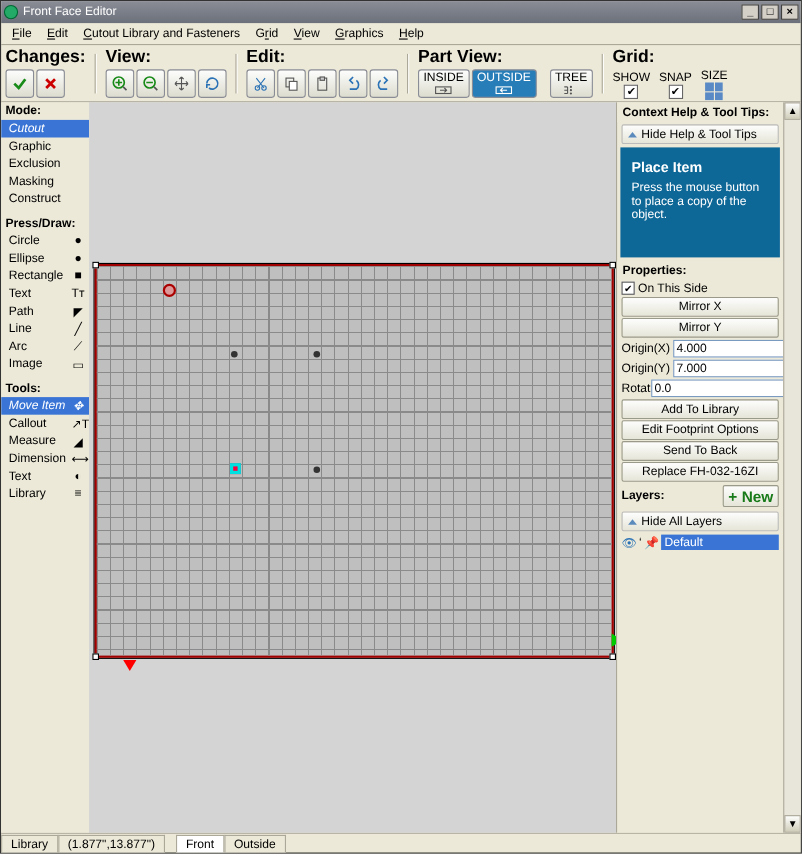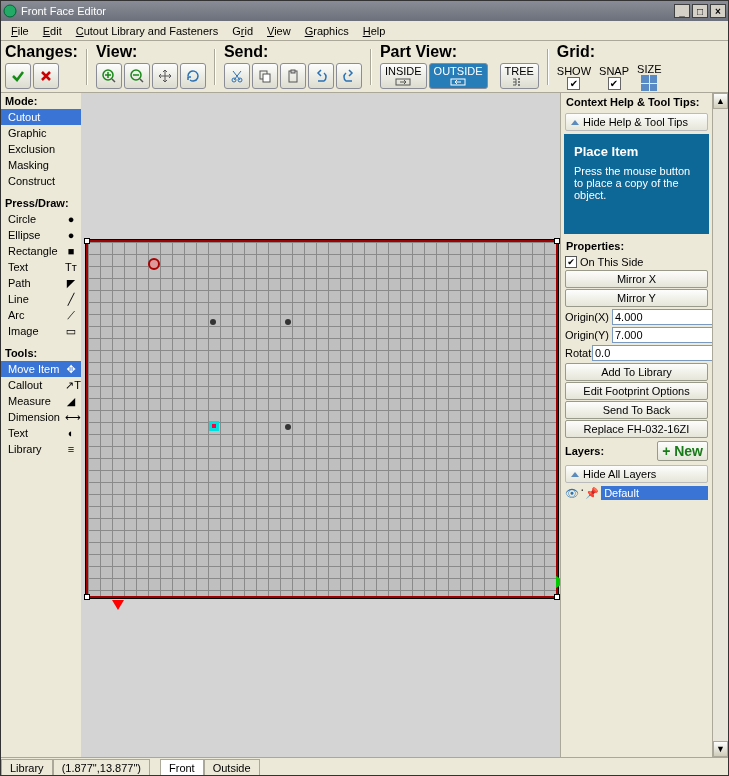--- a/index.html
+++ b/index.html
@@ -23,21 +23,21 @@
 .partview-btn { height: 26px; border: 1px solid #8a8d96; background: linear-gradient(#fdfdfd,#dcdccf); border-radius: 3px; display:flex; flex-direction:column; align-items:center; justify-content:center; padding: 0 4px; font-size:8px; }
 .partview-btn.active { background: #277db8; color:#fff; }
 .grid-small { display:flex; flex-direction:column; align-items:center; font-size:8px; }
 .grid-small .cb { width:13px; height:13px; border:1px solid #666; background:#fff; display:flex; align-items:center; justify-content:center; font-size:10px; color:#000; }
 .grid-size-icon { width:16px; height:16px; display:grid; grid-template-columns:1fr 1fr; grid-template-rows:1fr 1fr; gap:1px; }
 .grid-size-icon div { background:#5a8ac6; }
 .main { display: flex; height: 664px; }
 .left-panel { width: 80px; background: #ece9d8; overflow:hidden; }
 .lp-header { font-weight: bold; padding: 2px 4px; }
 .lp-item { display: flex; align-items: center; justify-content: space-between; padding: 1px 4px 1px 7px; cursor: default; height: 16px; }
-.lp-item.sel { background: #3a75d6; color: #fff; }
+.lp-item.sel { background: #3a75d6; color: #fff; font-style: italic; }
 .lp-item .ic { width: 12px; text-align:center; font-size:11px; color:#000; }
 .lp-item.sel .ic { color:#fff; }
 .canvas-area { flex: 1; background: #d4d4d4; position: relative; overflow:hidden; }
 .panel-surface { position:absolute; left:5px; top:147px; width:472px; height:358px; background:#bfbfbf; border:2px solid #a00000; box-shadow: 0 0 0 1px #000; }
 .panel-surface::before { content:""; position:absolute; inset:0; background-image: repeating-linear-gradient(to right, #8a8a8a 0 1px, transparent 1px 12px), repeating-linear-gradient(to bottom, #8a8a8a 0 1px, transparent 1px 12px); }
 .sel-handle { position:absolute; width:6px; height:6px; background:#fff; border:1px solid #000; }
 .origin-arrow-y { position:absolute; left:24px; bottom:-14px; width:0; height:0; border-left:6px solid transparent; border-right:6px solid transparent; border-top:10px solid red; }
 .origin-arrow-x { position:absolute; right:-10px; bottom:8px; width:0; height:0; border-top:6px solid transparent; border-bottom:6px solid transparent; border-left:10px solid #0c0; }
 .hole { position:absolute; width:6px; height:6px; border-radius:50%; background:#333; }
 .redhole { position:absolute; width:12px; height:12px; border-radius:50%; border:2px solid #a00; background:#d99; }
@@ -133,21 +133,21 @@
       <div class="tbtn">
           <svg width="16" height="16">
             <path d="M3 8a5 5 0 1 1 2 4" fill="none" stroke="#2a72b5" stroke-width="1.5"></path>
             <path d="M3 12v-3h3" fill="none" stroke="#2a72b5" stroke-width="1.5"></path>
           </svg>
         </div>
     </div>
   </div>
   <div class="vdiv"></div>
   <div class="tb-group">
-    <div class="tb-label">Send:</div>
+    <div class="tb-label">Edit:</div>
     <div class="tb-row">
       <div class="tbtn">
           <svg width="16" height="16">
             <circle cx="5" cy="12" r="2" fill="none" stroke="#2a72b5"></circle>
             <circle cx="11" cy="12" r="2" fill="none" stroke="#2a72b5"></circle>
             <path d="M5 12L12 3M11 12L4 3" stroke="#2a72b5"></path>
           </svg>
         </div>
       <div class="tbtn">
           <svg width="16" height="16">

